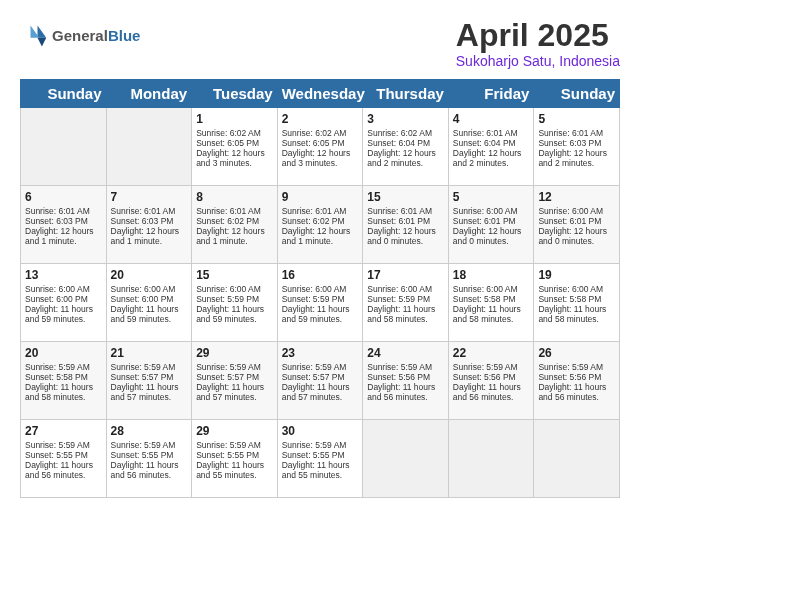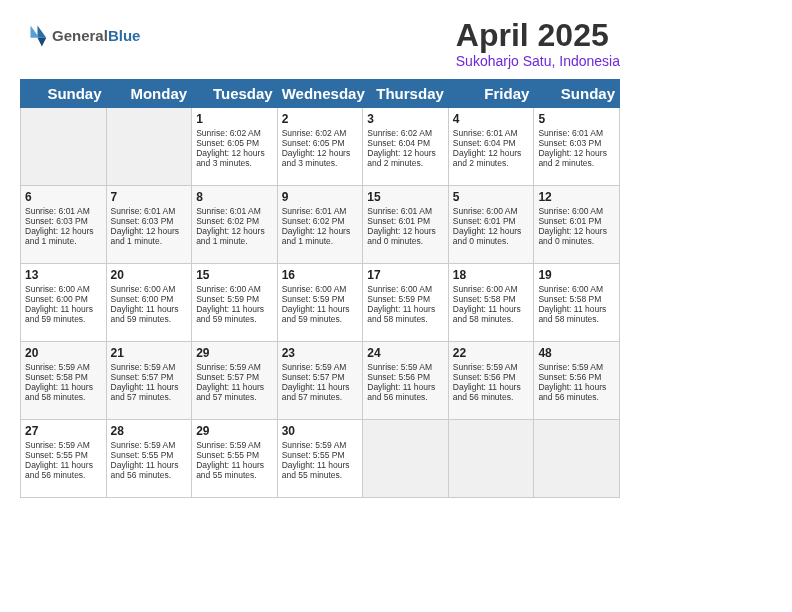--- a/index.html
+++ b/index.html
@@ -148,21 +148,21 @@
           <td><span class="day-num">18</span><span>Sunrise: 6:00 AM</span><br><span>Sunset: 5:58 PM</span><br><span>Daylight: 11 hours and 58 minutes.</span></td>
           <td><span class="day-num">19</span><span>Sunrise: 6:00 AM</span><br><span>Sunset: 5:58 PM</span><br><span>Daylight: 11 hours and 58 minutes.</span></td>
         </tr>
         <tr>
           <td><span class="day-num">20</span><span>Sunrise: 5:59 AM</span><br><span>Sunset: 5:58 PM</span><br><span>Daylight: 11 hours and 58 minutes.</span></td>
           <td><span class="day-num">21</span><span>Sunrise: 5:59 AM</span><br><span>Sunset: 5:57 PM</span><br><span>Daylight: 11 hours and 57 minutes.</span></td>
           <td><span class="day-num">29</span><span>Sunrise: 5:59 AM</span><br><span>Sunset: 5:57 PM</span><br><span>Daylight: 11 hours and 57 minutes.</span></td>
           <td><span class="day-num">23</span><span>Sunrise: 5:59 AM</span><br><span>Sunset: 5:57 PM</span><br><span>Daylight: 11 hours and 57 minutes.</span></td>
           <td><span class="day-num">24</span><span>Sunrise: 5:59 AM</span><br><span>Sunset: 5:56 PM</span><br><span>Daylight: 11 hours and 56 minutes.</span></td>
           <td><span class="day-num">22</span><span>Sunrise: 5:59 AM</span><br><span>Sunset: 5:56 PM</span><br><span>Daylight: 11 hours and 56 minutes.</span></td>
-          <td><span class="day-num">48</span><span>Sunrise: 5:59 AM</span><br><span>Sunset: 5:56 PM</span><br><span>Daylight: 11 hours and 56 minutes.</span></td>
+          <td><span class="day-num">26</span><span>Sunrise: 5:59 AM</span><br><span>Sunset: 5:56 PM</span><br><span>Daylight: 11 hours and 56 minutes.</span></td>
         </tr>
         <tr>
           <td><span class="day-num">27</span><span>Sunrise: 5:59 AM</span><br><span>Sunset: 5:55 PM</span><br><span>Daylight: 11 hours and 56 minutes.</span></td>
           <td><span class="day-num">28</span><span>Sunrise: 5:59 AM</span><br><span>Sunset: 5:55 PM</span><br><span>Daylight: 11 hours and 56 minutes.</span></td>
           <td><span class="day-num">29</span><span>Sunrise: 5:59 AM</span><br><span>Sunset: 5:55 PM</span><br><span>Daylight: 11 hours and 55 minutes.</span></td>
           <td><span class="day-num">30</span><span>Sunrise: 5:59 AM</span><br><span>Sunset: 5:55 PM</span><br><span>Daylight: 11 hours and 55 minutes.</span></td>
           <td class="empty-cell"></td>
           <td class="empty-cell"></td>
           <td class="empty-cell"></td>
         </tr>

